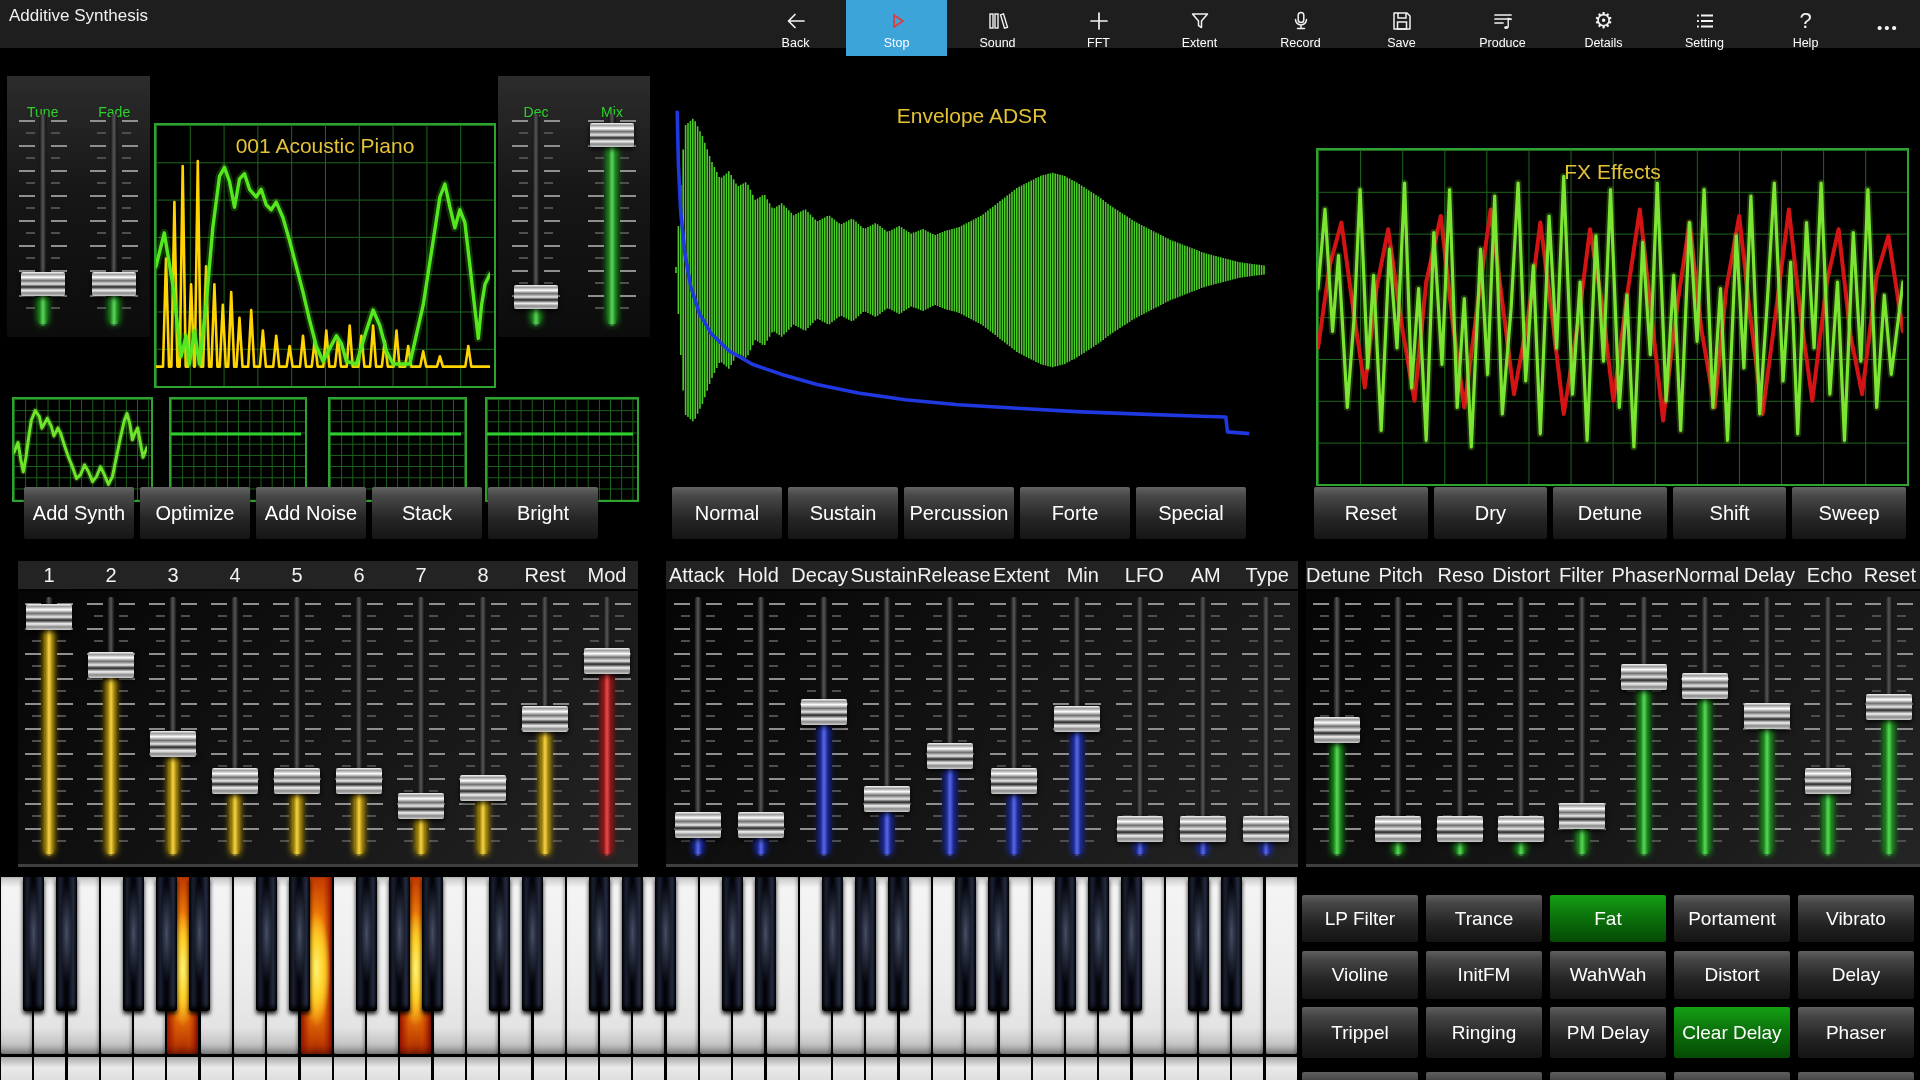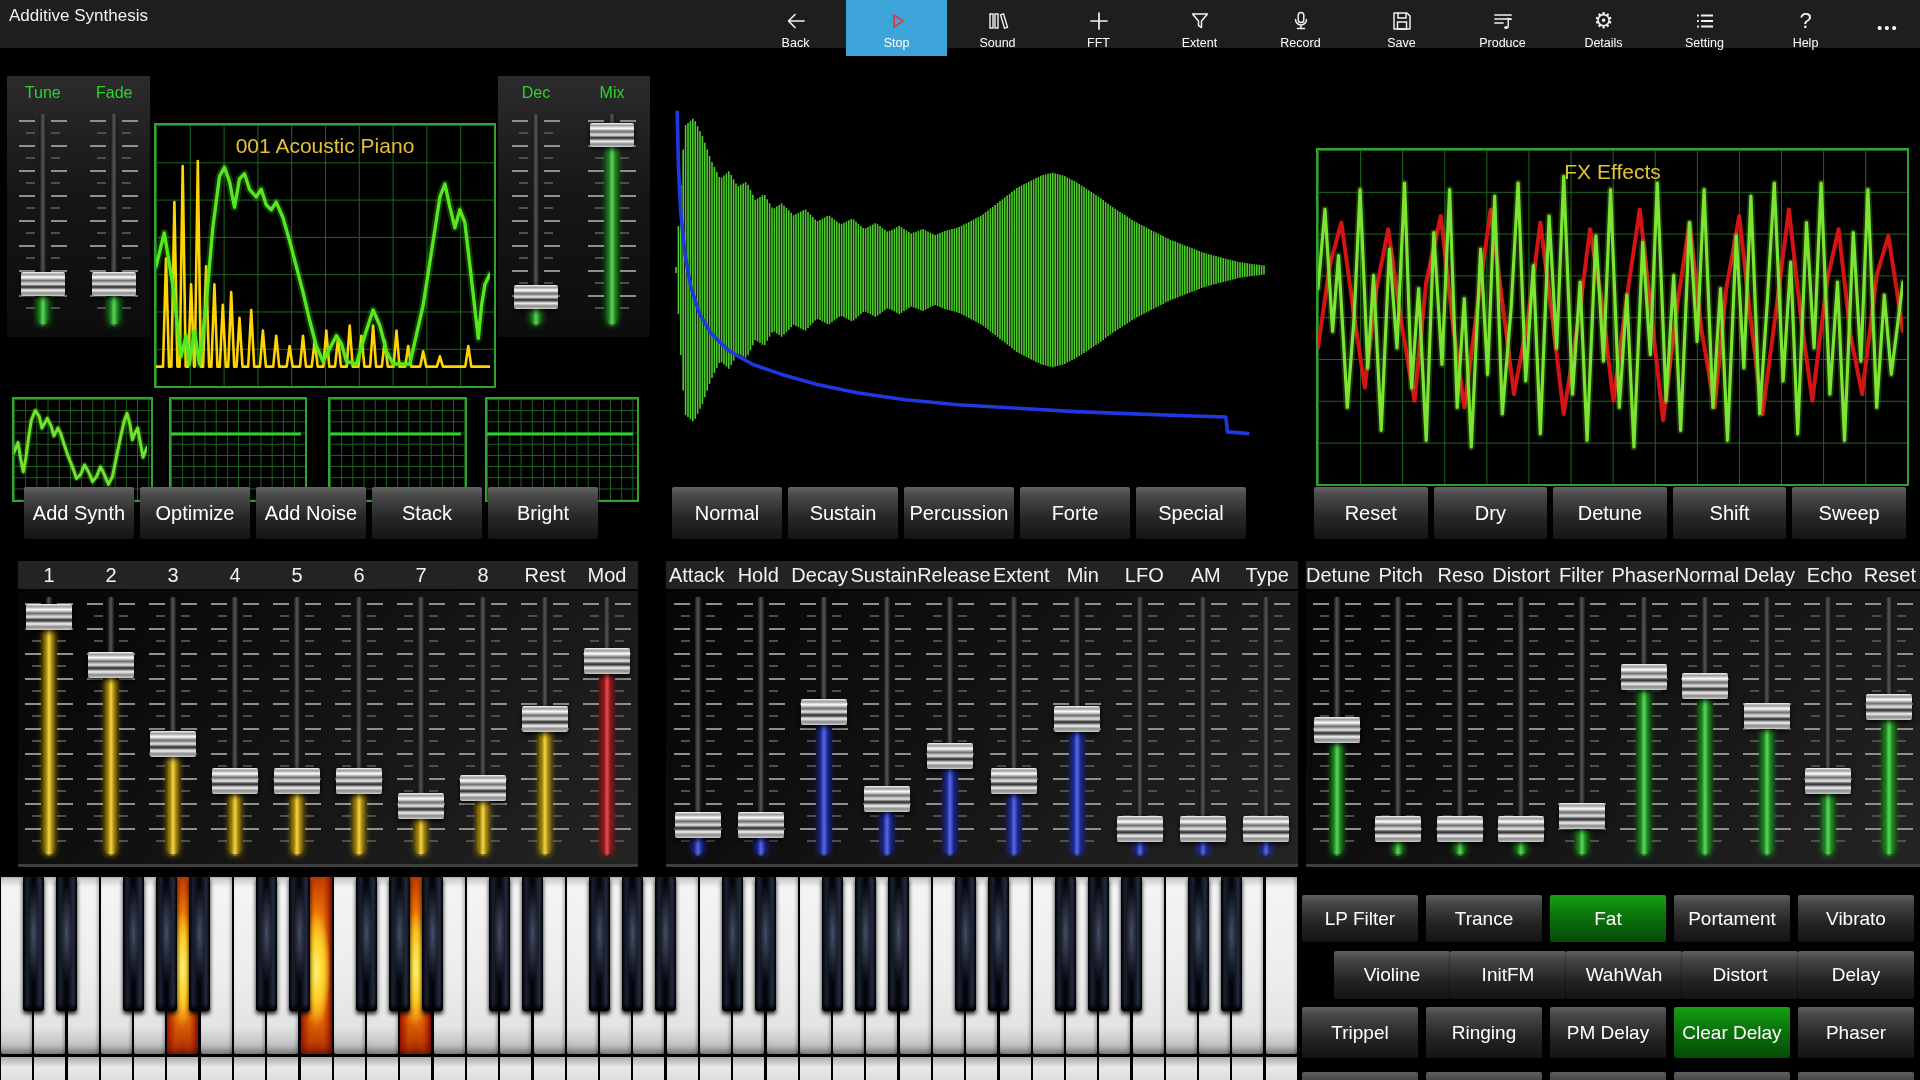--- a/index.html
+++ b/index.html
@@ -12,21 +12,21 @@
   .tbtn{width:101px;display:flex;flex-direction:column;align-items:center;justify-content:center;gap:1px;cursor:default;}
   .tbtn.active{background:#3da4da;}
   .tbtn .ticon{height:28px;display:flex;align-items:center;justify-content:center;font-size:22px;color:#f2f2f2;line-height:1;}
   .tbtn .tlabel{font-size:12.5px;color:#fff;}
   .tbtn.narrow{width:64px;}
   .ticon svg{display:block;}
   
   .darkpanel{position:absolute;background:linear-gradient(180deg,#2c2c2c 0%,#161616 45%,#0c0c0c 100%);border:1px solid #000;}
   .panel-title{position:absolute;left:0;right:0;text-align:center;font-size:21px;}
   .gold{color:#e3c235;}
-  .greenlbl{color:#2ed12e;font-size:16px;}
+  .greenlbl{color:#2ed12e;font-size:14px;margin-top:20px;}
   .grid-green{position:absolute;background-color:#000;border:2px solid #2fa32f;
      background-image:linear-gradient(#1c671c 1px,transparent 1px),linear-gradient(90deg,#1c671c 1px,transparent 1px);margin-top:48px;}
   #preset{left:154px;top:75px;width:338px;height:261px;background-size:33.8px 37.3px;}
   #envelope{position:absolute;left:672px;top:78px;width:600px;height:372px;background:#000;}
   #fx{left:1316px;top:100px;width:589px;height:334px;background-size:42.1px 41.8px;}
   .scope{top:349px;height:101px;background-size:11.2px 11.2px;border-width:2px;}
   #scope0{left:12px;width:137px;} #scope1{left:169px;width:134px;}
   #scope2{left:328px;width:135px;} #scope3{left:485px;width:150px;}
   #tunefade{left:6px;top:75px;width:143px;height:261px;}
   #decmix{left:497px;top:75px;width:152px;height:261px;}
@@ -261,20 +261,21 @@
         <line x1="0" y1="34.92" x2="131" y2="34.92" stroke="#2fcf2f" stroke-width="3"></line>
       </svg>
     </div>
   <div class="grid-green scope" id="scope3">
       <svg width="146" height="97" viewBox="0 0 146 97" class="overlay">
         <line x1="0" y1="34.92" x2="146" y2="34.92" stroke="#2fcf2f" stroke-width="3"></line>
       </svg>
     </div>
 
   <section id="envelope">
+    <div class="panel-title gold" style="top:26px;">Envelope ADSR</div>
   <svg width="600" height="372" viewBox="0 0 600 372" class="overlay">
         <path d="M4.0 189.0 L4.0 195.0 M6.4 147.9 L6.4 236.1 M8.8 107.0 L8.8 277.0 M11.2 71.5 L11.2 312.5 M13.6 46.9 L13.6 337.1 M16.0 44.9 L16.0 339.1 M18.4 42.8 L18.4 341.2 M20.8 40.7 L20.8 343.3 M23.2 43.2 L23.2 340.8 M25.6 48.2 L25.6 335.8 M28.0 53.2 L28.0 330.8 M30.4 58.1 L30.4 325.9 M32.8 64.7 L32.8 319.3 M35.2 71.3 L35.2 312.7 M37.6 77.9 L37.6 306.1 M40.0 84.0 L40.0 300.0 M42.4 89.0 L42.4 295.0 M44.8 94.0 L44.8 290.0 M47.2 98.9 L47.2 285.1 M49.6 99.5 L49.6 284.5 M52.0 97.4 L52.0 286.6 M54.4 95.4 L54.4 288.6 M56.8 93.3 L56.8 290.7 M59.2 97.1 L59.2 286.9 M61.6 101.3 L61.6 282.7 M64.0 105.4 L64.0 278.6 M66.4 108.1 L66.4 275.9 M68.8 106.8 L68.8 277.2 M71.2 105.6 L71.2 278.4 M73.6 104.3 L73.6 279.7 M76.0 106.8 L76.0 277.2 M78.4 111.8 L78.4 272.2 M80.8 116.7 L80.8 267.3 M83.2 121.7 L83.2 262.3 M85.6 120.5 L85.6 263.5 M88.0 118.9 L88.0 265.1 M90.4 117.2 L90.4 266.8 M92.8 117.0 L92.8 267.0 M95.2 121.2 L95.2 262.8 M97.6 125.3 L97.6 258.7 M100.0 129.4 L100.0 254.6 M102.4 130.2 L102.4 253.8 M104.8 128.6 L104.8 255.4 M107.2 126.9 L107.2 257.1 M109.6 125.3 L109.6 258.7 M112.0 127.4 L112.0 256.6 M114.4 129.8 L114.4 254.2 M116.8 132.3 L116.8 251.7 M119.2 134.8 L119.2 249.2 M121.6 137.3 L121.6 246.7 M124.0 136.0 L124.0 248.0 M126.4 134.8 L126.4 249.2 M128.8 133.6 L128.8 250.4 M131.2 132.3 L131.2 251.7 M133.6 131.4 L133.6 252.6 M136.0 133.9 L136.0 250.1 M138.4 136.4 L138.4 247.6 M140.8 138.9 L140.8 245.1 M143.2 141.4 L143.2 242.6 M145.6 143.1 L145.6 240.9 M148.0 141.9 L148.0 242.1 M150.4 140.6 L150.4 243.4 M152.8 139.4 L152.8 244.6 M155.2 138.1 L155.2 245.9 M157.6 137.8 L157.6 246.2 M160.0 139.7 L160.0 244.3 M162.4 141.6 L162.4 242.4 M164.8 143.4 L164.8 240.6 M167.2 145.3 L167.2 238.7 M169.6 145.9 L169.6 238.1 M172.0 144.7 L172.0 239.3 M174.4 143.4 L174.4 240.6 M176.8 142.2 L176.8 241.8 M179.2 140.9 L179.2 243.1 M181.6 141.4 L181.6 242.6 M184.0 143.6 L184.0 240.4 M186.4 145.7 L186.4 238.3 M188.8 147.9 L188.8 236.1 M191.2 150.1 L191.2 233.9 M193.6 150.2 L193.6 233.8 M196.0 149.0 L196.0 235.0 M198.4 147.7 L198.4 236.3 M200.8 146.5 L200.8 237.5 M203.2 145.3 L203.2 238.7 M205.6 146.2 L205.6 237.8 M208.0 148.0 L208.0 236.0 M210.4 149.9 L210.4 234.1 M212.8 151.8 L212.8 232.2 M215.2 153.6 L215.2 230.4 M217.6 153.0 L217.6 231.0 M220.0 151.8 L220.0 232.2 M222.4 150.5 L222.4 233.5 M224.8 149.3 L224.8 234.7 M227.2 148.0 L227.2 236.0 M229.6 149.3 L229.6 234.7 M232.0 150.9 L232.0 233.1 M234.4 152.4 L234.4 231.6 M236.8 154.0 L236.8 230.0 M239.2 155.5 L239.2 228.5 M241.6 154.6 L241.6 229.4 M244.0 153.7 L244.0 230.3 M246.4 152.7 L246.4 231.3 M248.8 151.8 L248.8 232.2 M251.2 151.1 L251.2 232.9 M253.6 152.3 L253.6 231.7 M256.0 153.6 L256.0 230.4 M258.4 154.8 L258.4 229.2 M260.8 156.0 L260.8 228.0 M263.2 156.9 L263.2 227.1 M265.6 155.9 L265.6 228.1 M268.0 155.0 L268.0 229.0 M270.4 154.1 L270.4 229.9 M272.8 153.1 L272.8 230.9 M275.2 152.3 L275.2 231.7 M277.6 151.7 L277.6 232.3 M280.0 151.1 L280.0 232.9 M282.4 150.4 L282.4 233.6 M284.8 149.8 L284.8 234.2 M287.2 148.9 L287.2 235.1 M289.6 147.7 L289.6 236.3 M292.0 146.5 L292.0 237.5 M294.4 145.2 L294.4 238.8 M296.8 144.0 L296.8 240.0 M299.2 142.7 L299.2 241.3 M301.6 141.5 L301.6 242.5 M304.0 140.3 L304.0 243.7 M306.4 139.0 L306.4 245.0 M308.8 137.8 L308.8 246.2 M311.2 136.2 L311.2 247.8 M313.6 134.3 L313.6 249.7 M316.0 132.4 L316.0 251.6 M318.4 130.6 L318.4 253.4 M320.8 128.7 L320.8 255.3 M323.2 126.9 L323.2 257.1 M325.6 125.0 L325.6 259.0 M328.0 123.1 L328.0 260.9 M330.4 121.3 L330.4 262.7 M332.8 119.4 L332.8 264.6 M335.2 117.6 L335.2 266.4 M337.6 115.7 L337.6 268.3 M340.0 113.8 L340.0 270.2 M342.4 112.0 L342.4 272.0 M344.8 110.1 L344.8 273.9 M347.2 108.8 L347.2 275.2 M349.6 107.6 L349.6 276.4 M352.0 106.3 L352.0 277.7 M354.4 105.1 L354.4 278.9 M356.8 103.8 L356.8 280.2 M359.2 102.6 L359.2 281.4 M361.6 101.4 L361.6 282.6 M364.0 100.1 L364.0 283.9 M366.4 98.9 L366.4 285.1 M368.8 97.7 L368.8 286.3 M371.2 97.1 L371.2 286.9 M373.6 96.5 L373.6 287.5 M376.0 95.8 L376.0 288.2 M378.4 95.2 L378.4 288.8 M380.8 94.8 L380.8 289.2 M383.2 95.5 L383.2 288.5 M385.6 96.1 L385.6 287.9 M388.0 96.7 L388.0 287.3 M390.4 97.3 L390.4 286.7 M392.8 98.1 L392.8 285.9 M395.2 99.4 L395.2 284.6 M397.6 100.6 L397.6 283.4 M400.0 101.9 L400.0 282.1 M402.4 103.1 L402.4 280.9 M404.8 104.5 L404.8 279.5 M407.2 106.0 L407.2 278.0 M409.6 107.6 L409.6 276.4 M412.0 109.1 L412.0 274.9 M414.4 110.7 L414.4 273.3 M416.8 112.2 L416.8 271.8 M419.2 113.8 L419.2 270.2 M421.6 115.3 L421.6 268.7 M424.0 116.9 L424.0 267.1 M426.4 118.4 L426.4 265.6 M428.8 120.2 L428.8 263.8 M431.2 122.0 L431.2 262.0 M433.6 123.9 L433.6 260.1 M436.0 125.7 L436.0 258.3 M438.4 127.6 L438.4 256.4 M440.8 129.2 L440.8 254.8 M443.2 130.8 L443.2 253.2 M445.6 132.3 L445.6 251.7 M448.0 133.9 L448.0 250.1 M450.4 135.4 L450.4 248.6 M452.8 137.0 L452.8 247.0 M455.2 138.6 L455.2 245.4 M457.6 140.1 L457.6 243.9 M460.0 141.7 L460.0 242.3 M462.4 143.2 L462.4 240.8 M464.8 144.5 L464.8 239.5 M467.2 145.7 L467.2 238.3 M469.6 147.0 L469.6 237.0 M472.0 148.2 L472.0 235.8 M474.4 149.4 L474.4 234.6 M476.8 150.7 L476.8 233.3 M479.2 151.9 L479.2 232.1 M481.6 153.2 L481.6 230.8 M484.0 154.4 L484.0 229.6 M486.4 155.6 L486.4 228.4 M488.8 156.9 L488.8 227.1 M491.2 158.1 L491.2 225.9 M493.6 159.4 L493.6 224.6 M496.0 160.6 L496.0 223.4 M498.4 161.8 L498.4 222.2 M500.8 162.7 L500.8 221.3 M503.2 163.6 L503.2 220.4 M505.6 164.6 L505.6 219.4 M508.0 165.5 L508.0 218.5 M510.4 166.4 L510.4 217.6 M512.8 167.4 L512.8 216.6 M515.2 168.3 L515.2 215.7 M517.6 169.2 L517.6 214.8 M520.0 170.2 L520.0 213.8 M522.4 171.1 L522.4 212.9 M524.8 172.0 L524.8 212.0 M527.2 173.0 L527.2 211.0 M529.6 173.9 L529.6 210.1 M532.0 174.8 L532.0 209.2 M534.4 175.6 L534.4 208.4 M536.8 176.2 L536.8 207.8 M539.2 176.8 L539.2 207.2 M541.6 177.5 L541.6 206.5 M544.0 178.1 L544.0 205.9 M546.4 178.7 L546.4 205.3 M548.8 179.3 L548.8 204.7 M551.2 179.9 L551.2 204.1 M553.6 180.6 L553.6 203.4 M556.0 181.2 L556.0 202.8 M558.4 181.8 L558.4 202.2 M560.8 182.4 L560.8 201.6 M563.2 183.0 L563.2 201.0 M565.6 183.7 L565.6 200.3 M568.0 184.3 L568.0 199.7 M570.4 184.6 L570.4 199.4 M572.8 185.0 L572.8 199.0 M575.2 185.3 L575.2 198.7 M577.6 185.6 L577.6 198.4 M580.0 185.9 L580.0 198.1 M582.4 186.2 L582.4 197.8 M584.8 186.5 L584.8 197.5 M587.2 186.8 L587.2 197.2 M589.6 187.1 L589.6 196.9 M592.0 187.4 L592.0 196.6 " stroke="#4ed62a" stroke-width="1.6" fill="none" opacity="0.95"></path>
         <polyline points="5.2,32.8 6.4,86.8 8.7,134.2 12.8,174.7 18.7,208.5 27.5,235.6 39.3,255.8 56.9,272.7 80.4,286.3 109.8,296.4 145.1,306.5 186.3,315.0 233.3,321.8 286.2,326.8 345.0,330.2 403.8,333.6 462.6,335.9 521.4,338.0 553.8,339.0 555.5,353.9 577.3,355.6" fill="none" stroke="#2038e0" stroke-width="3.6" stroke-linejoin="round"></polyline>
       </svg>
     </section>
 
   <section class="grid-green" id="fx">
     <div class="panel-title gold" style="top:10px;">FX Effects</div>
   <svg width="585" height="330" viewBox="0 0 585 330" class="overlay">
         <polyline points="0.0,198.0 11.7,115.5 23.4,72.6 35.1,158.4 46.8,237.6 58.5,138.6 70.2,79.2 84.8,181.5 96.5,250.8 108.2,132.0 122.8,66.0 134.6,171.6 146.3,257.4 160.9,145.2 172.6,59.4 184.3,151.8 196.0,244.2 210.6,165.0 222.3,72.6 234.0,165.0 245.7,264.0 260.3,171.6 272.0,79.2 283.7,151.8 295.4,250.8 310.1,138.6 321.8,59.4 333.4,165.0 345.1,270.6 359.8,151.8 371.5,72.6 383.2,178.2 396.6,257.4 408.3,138.6 421.2,66.0 432.9,171.6 444.6,264.0 459.2,151.8 470.9,59.4 482.6,165.0 494.3,250.8 508.9,132.0 520.6,79.2 532.4,184.8 544.1,244.2 558.7,125.4 570.4,85.8 585.0,181.5" fill="none" stroke="#d41414" stroke-width="4" stroke-linejoin="round" stroke-linecap="round" opacity="1"></polyline>
@@ -729,21 +730,21 @@
       <div class="skey" style="left: 1265.7px; width: 31.1px;"></div>
     </div>
   <div id="fxgrid">
       <div class="grow" style="top: 2px; height: 47px;">
         <div class="gbtn">LP Filter</div>
         <div class="gbtn">Trance</div>
         <div class="gbtn on">Fat</div>
         <div class="gbtn">Portament</div>
         <div class="gbtn">Vibrato</div>
       </div>
-      <div class="grow" style="top: 58px; height: 48px; justify-content: flex-end;">
+      <div class="grow" style="top: 58px; height: 48px;">
         <div class="gbtn">Violine</div>
         <div class="gbtn">InitFM</div>
         <div class="gbtn">WahWah</div>
         <div class="gbtn">Distort</div>
         <div class="gbtn">Delay</div>
       </div>
       <div class="grow" style="top: 114px; height: 51px;">
         <div class="gbtn">Trippel</div>
         <div class="gbtn">Ringing</div>
         <div class="gbtn">PM Delay</div>

